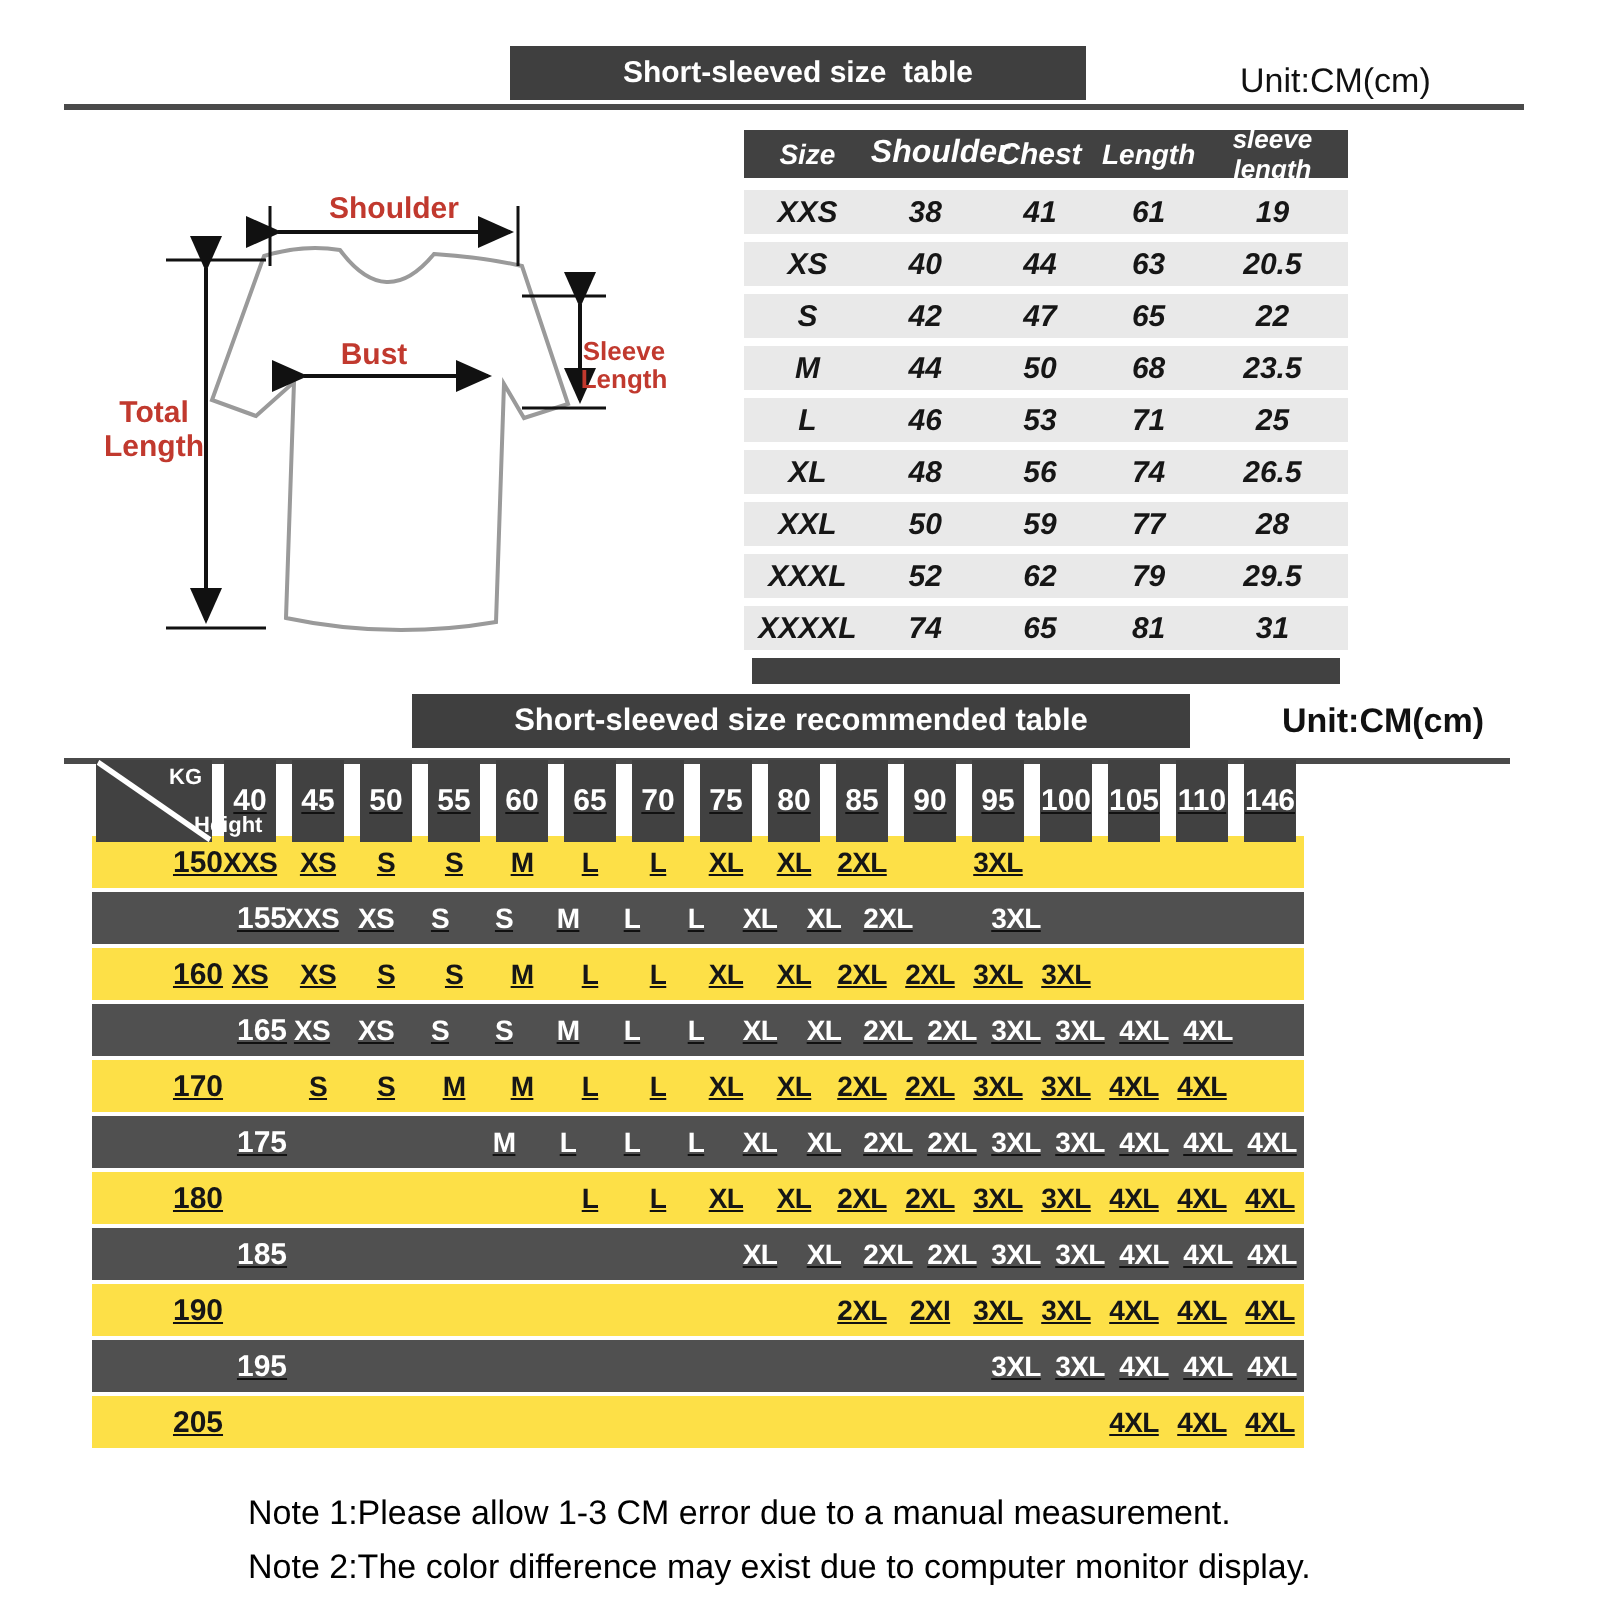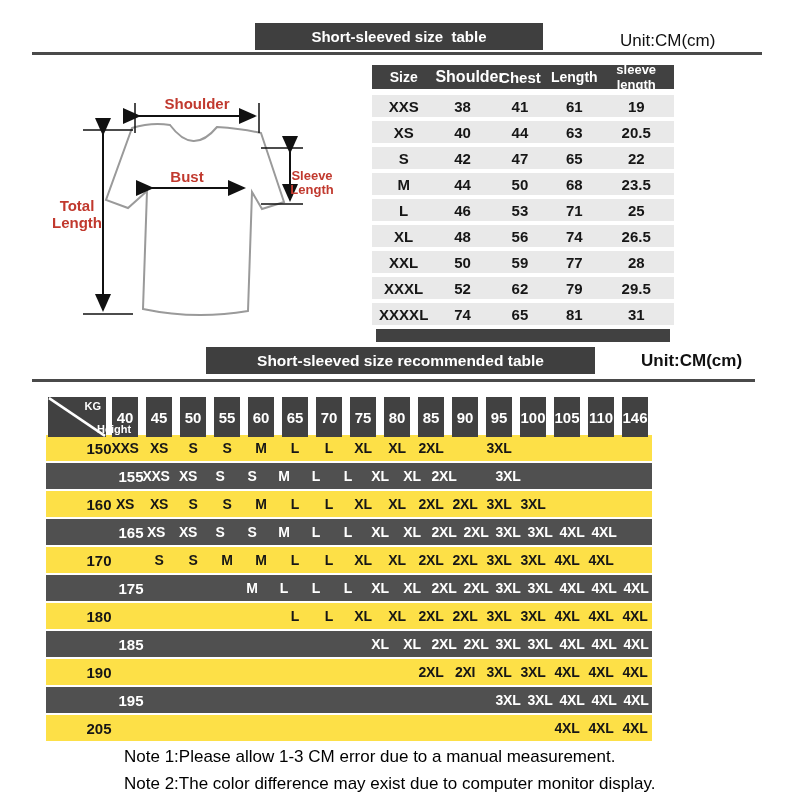--- a/index.html
+++ b/index.html
@@ -15,32 +15,32 @@
   .corner-text { position:absolute; font-size:17px; white-space:pre; }
   .weight-label { left:620px; top:5px; }
   .unit-top { left:620px; top:31px; }
   .unit-mid { left:641px; top:351px; font-weight:bold; }
 
   .hr { position:absolute; height:3px; background:#4a4a4a; }
   .hr1 { left:32px; top:52px; width:730px; }
   .hr2 { left:32px; top:379px; width:723px; }
 
   
-  .size-table { position:absolute; left:372px; top:65px; width:302px; }
+  .size-table { position:absolute; left:372px; top:65px; width:302px;font-style:italic; }
   .st-head { display:flex; height:24px; background:#414141; color:#fff; align-items:center; margin-bottom:6px; }
   .st-row  { display:flex; height:22px; background:#e9e9e9; align-items:center; margin-bottom:4px; }
   .st-cell { text-align:center; font-weight:bold; }
   .c0{width:21%} .c1{width:18%} .c2{width:20%} .c3{width:16%} .c4{width:25%}
   .st-head .c0{font-size:14px} .st-head .c1{font-size:16px} .st-head .c2{font-size:15px}
   .st-head .c3{font-size:14px} .st-head .c4{font-size:13px}
   .st-row .st-cell { font-size:15px; color:#161616; }
   .st-foot { height:13px; background:#414141; margin:2px 4px 0 4px; }
 
   
-  .matrix { position:absolute; left:46px; top:397px; width:606px; }
+  .matrix { position:absolute; left:46px; top:380px; width:606px;text-decoration:underline; }
   .m-head { display:grid; grid-template-columns:62px repeat(16,1fr); height:36px; margin-bottom:2px; }
   .m-corner { position:relative; background:#414141; margin:0 2px; }
   .m-corner .kg { position:absolute; top:3px; right:5px; color:#fff; font-weight:bold; font-size:11px; }
   .m-corner .hgt { position:absolute; bottom:2px; left:3px; color:#fff; font-weight:bold; font-size:11px;padding-left:46px; }
   .m-wcell { background:#414141; color:#fff; font-weight:bold; font-size:15px;
     display:flex; align-items:center; justify-content:center; margin:0 4px; }
   .m-row { display:grid; grid-template-columns:62px repeat(16,1fr); height:26px;
     margin-bottom:2px; align-items:center; }
   .m-row.light { background:#fde047; color:#161616; }
   .m-row.dark  { background:#505050; color:#fff;padding-left:32px; }

